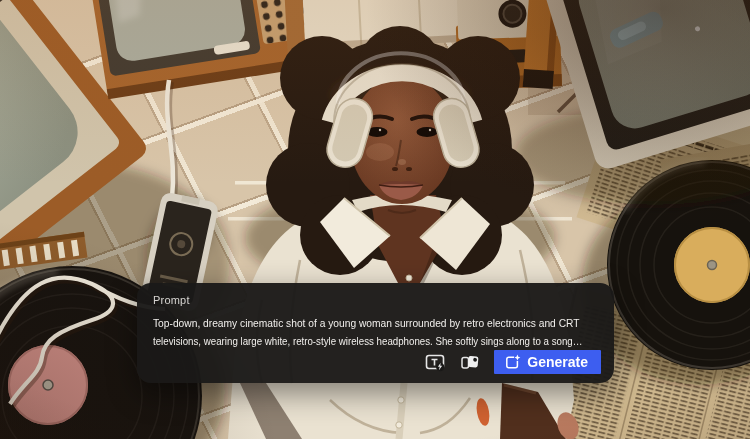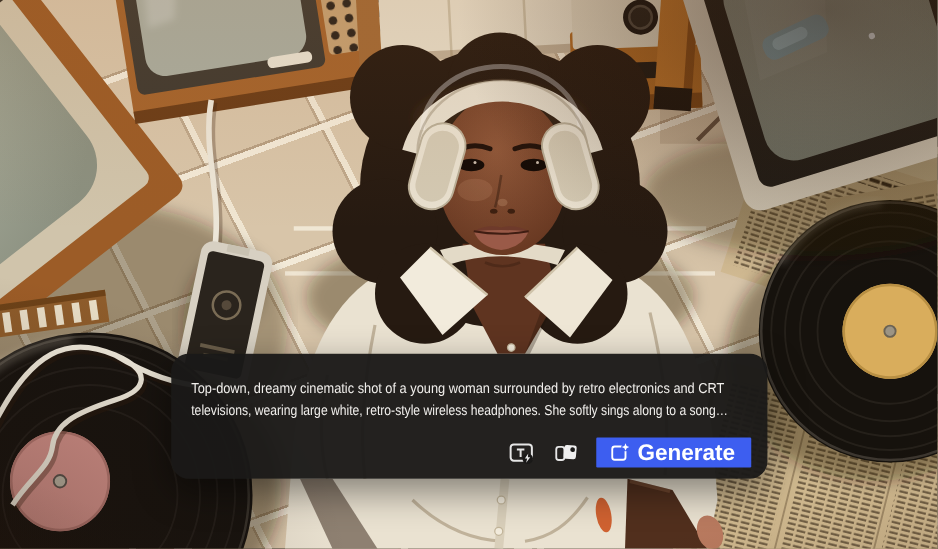--- a/index.html
+++ b/index.html
@@ -19,21 +19,21 @@
          background:rgba(26,25,24,.96);border-radius:14px;padding:11px 16px;
          box-shadow:0 10px 30px rgba(0,0,0,.45);color:#ececec;}
   .panel-label{font-size:11px;color:#d6d4d1;letter-spacing:.2px;}
   .prompt-text{margin-top:8px;line-height:18px;color:#f1efec;text-align:right;}
   .prompt-line{display:block;white-space:nowrap;font-size:11.5px;transform-origin:0 50%;}
   .l1{transform:scaleX(.89);}
   .l2{transform:scaleX(.845);}
   .actions{position:absolute;right:13px;bottom:9px;display:flex;align-items:center;gap:13px;}
   .icon-btn{width:22px;height:20px;display:flex;align-items:center;justify-content:center;cursor:pointer;background:none;border:none;padding:0;}
   .generate-btn{display:flex;align-items:center;gap:6px;background:#3d5ef0;border:none;cursor:pointer;
-         color:#fff;font-weight:700;font-size:18px;font-family:"Liberation Sans",sans-serif;
+         color:#fff;font-weight:700;font-size:14px;font-family:"Liberation Sans",sans-serif;
          padding:5px 13px 5px 11px;border-radius:1px;height:24px;}
 </style>
 </head>
 <body>
 
 <div class="stage">
   <div class="tiles"></div>
 
   <svg class="scene" width="750" height="439" viewBox="0 0 750 439">
     <defs>
@@ -307,20 +307,21 @@
       <path d="M 504 385 L 536 393" stroke="rgba(200,140,100,.25)" stroke-width="3" fill="none"></path>
       <ellipse cx="568" cy="426" rx="10" ry="14" fill="#b97a5f" transform="rotate(-20 568 426)"></ellipse>
       <ellipse cx="483" cy="412" rx="6" ry="14" fill="#cf5b28" transform="rotate(-10 483 412)" opacity=".95"></ellipse>
       <polygon points="240,383 266,383 302,439 266,439" fill="rgba(50,30,18,.5)"></polygon>
     </g>
   </svg>
 
   <div class="light"></div>
 
   <div class="panel">
+    <div class="panel-label">Prompt</div>
     <div class="prompt-text">
       <span class="prompt-line l1">Top-down, dreamy cinematic shot of a young woman surrounded by retro electronics and CRT</span>
       <span class="prompt-line l2">televisions, wearing large white, retro-style wireless headphones. She softly sings along to a song…</span>
     </div>
     <div class="actions">
       <button class="icon-btn" title="">
         <svg width="21" height="20" viewBox="0 0 21 20">
           <rect x="1.5" y="3.5" width="17" height="13" rx="2.5" stroke="#e6e6e6" stroke-width="1.6" fill="none"></rect>
           <path d="M6.5 7.5 H12.5 M9.5 7.5 V13.5" stroke="#e6e6e6" stroke-width="1.6" fill="none"></path>
           <circle cx="15.2" cy="15" r="4.2" fill="#1a1918"></circle>

